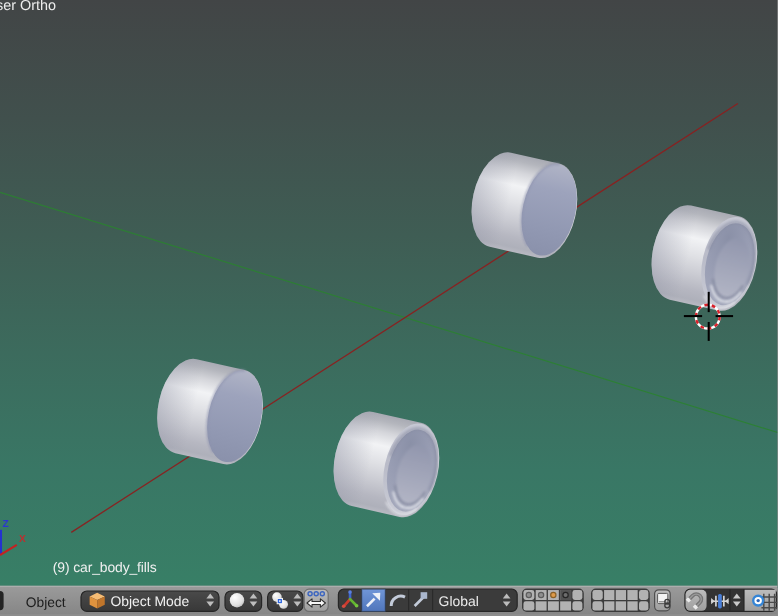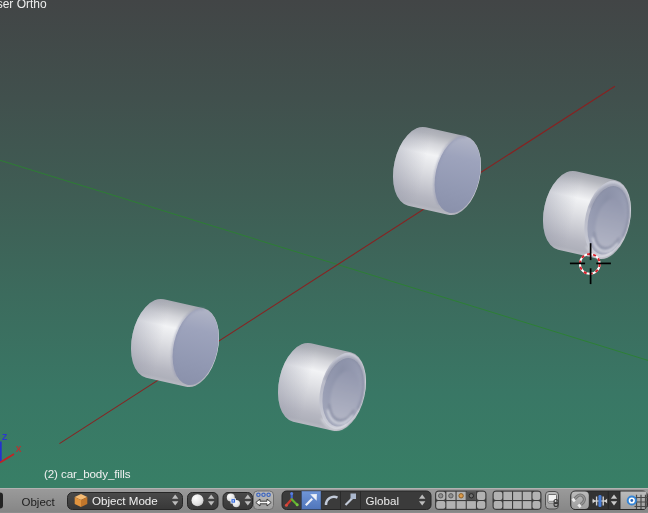--- a/index.html
+++ b/index.html
@@ -110,21 +110,21 @@
    <circle cx="589.8" cy="263.9" r="9.9" fill="none" stroke="#d8202a" stroke-width="2" stroke-dasharray="3.11 3.11"></circle>
    <g stroke="#000000" stroke-width="1.7">
     <line x1="590.6" y1="243.2" x2="590.6" y2="260.1"></line>
     <line x1="590.6" y1="268.3" x2="590.6" y2="284.1"></line>
     <line x1="569.9" y1="263.4" x2="585.1" y2="263.4"></line>
     <line x1="596.3" y1="263.4" x2="610.9" y2="263.4"></line>
    </g>
   </g>
  </svg>
  <div class="vptext" id="viewname">User Ortho</div>
- <div class="vptext" id="objname">(2) car_body_fills</div>
+ <div class="vptext" id="objname">(9) car_body_fills</div>
 </div>
 <svg id="barsvg" width="648" height="24" viewBox="0 0 648 24">
  <defs>
   <linearGradient id="barg" x1="0" y1="0" x2="0" y2="1">
    <stop offset="0" stop-color="#9b9b9b"></stop>
           <stop offset="1" stop-color="#868686"></stop>
   </linearGradient>
   <linearGradient id="dkw" x1="0" y1="0" x2="0" y2="1">
    <stop offset="0" stop-color="#4a4a4a"></stop>
           <stop offset="1" stop-color="#383838"></stop>

